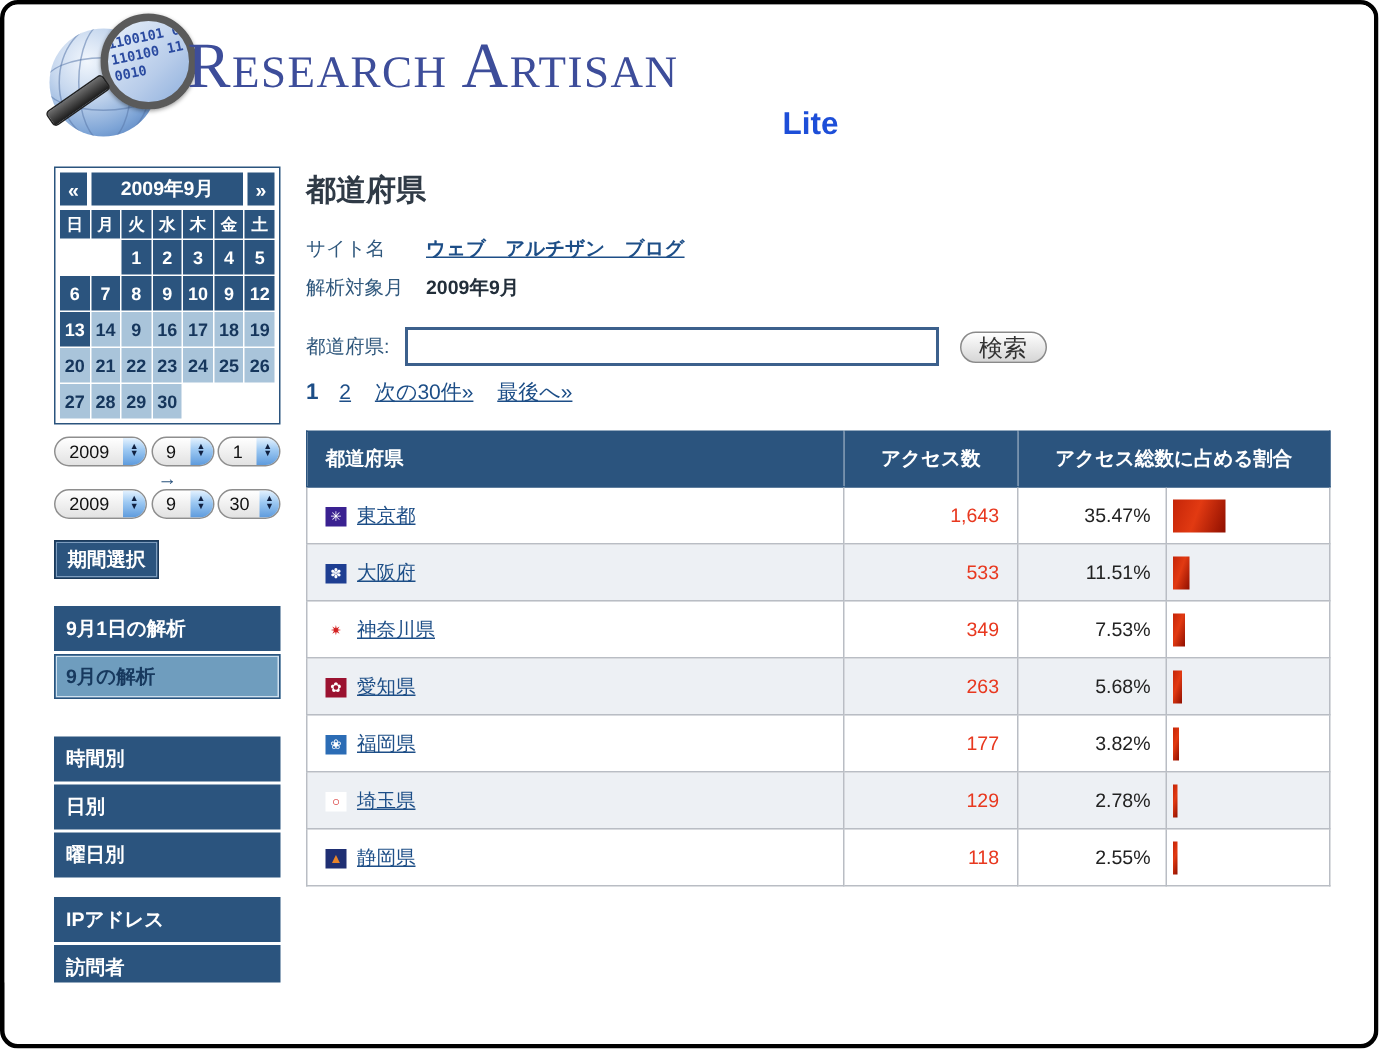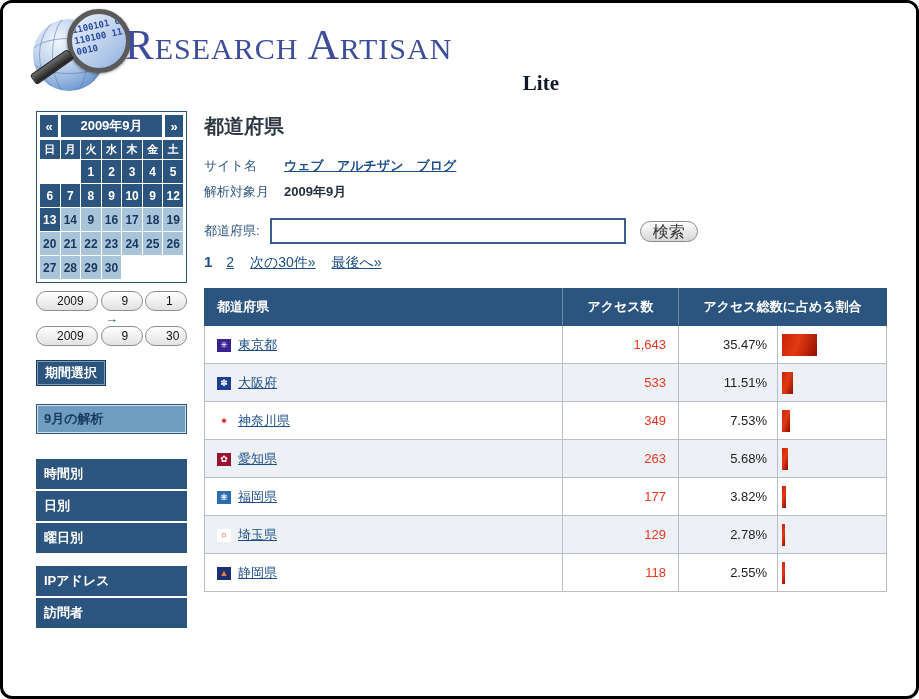--- a/index.html
+++ b/index.html
@@ -16,22 +16,22 @@
   .globe .lon{position:absolute;top:-4px;bottom:-4px;width:46%;left:27%;border:1px solid rgba(90,120,170,.55);border-radius:50%;}
   .lens{position:absolute;left:34px;top:0px;width:54px;height:54px;border-radius:50%;
         border:5px solid #5a5a5a;background:linear-gradient(135deg,#e8f0fa 0%,#b9cdea 60%,#8fb0dd 100%);
         box-shadow:0 1px 3px rgba(0,0,0,.4);overflow:hidden;}
   .lens .binary{position:absolute;left:2px;top:6px;width:52px;font-family:"DejaVu Sans Mono",monospace;
         font-size:9px;font-weight:bold;color:#2a4aa0;line-height:11px;transform:rotate(-12deg);word-break:break-all;}
   .handle{position:absolute;left:-4px;top:52px;width:44px;height:10px;border-radius:3px;
         background:linear-gradient(#6d6d6d,#1c1c1c);transform:rotate(-35deg);border:1px solid #222;}
   .brand-title{position:absolute;left:92px;top:8px;width:438px;font-family:"Liberation Serif","DejaVu Serif",serif;
         font-variant:small-caps;font-size:43px;letter-spacing:1px;color:#3d4d9a;line-height:56px;white-space:nowrap;}
-  .brand-sub{position:absolute;left:92px;top:62px;width:438px;text-align:right;font-family:Liberation Serif, serif;
-        font-weight:bold;font-size:21px;color:#0f172a;padding-right:4px;box-sizing:border-box;}
+  .brand-sub{position:absolute;left:92px;top:62px;width:438px;text-align:right;font-family:Liberation Sans, sans-serif;
+        font-weight:bold;font-size:21px;color:#1d4ed8;padding-right:4px;box-sizing:border-box;}
 
   
   .sidebar{position:absolute;left:33px;top:108px;width:151px;}
   .calendar{border:1px solid #2b547e;background:#fff;padding:3px;box-sizing:border-box;}
   .cal-nav{display:flex;gap:3px;margin-bottom:3px;}
   .cal-nav .nav-btn{width:18px;height:22px;background:#2b547e;color:#fff;font-weight:bold;font-size:13px;
         display:flex;align-items:center;justify-content:center;cursor:default;}
   .cal-nav .nav-month{flex:1;height:22px;background:#2b547e;color:#fff;font-weight:bold;font-size:13px;
         display:flex;align-items:center;justify-content:center;}
   .cal-grid{display:grid;grid-template-columns:repeat(7,1fr);gap:1px;}
@@ -39,21 +39,21 @@
         display:flex;align-items:center;justify-content:center;}
   .cal-day{height:23px;font-size:12px;font-weight:bold;display:flex;align-items:center;justify-content:center;}
   .cal-day.link{background:#2b547e;color:#fff;}
   .cal-day.plain{background:#a9c4da;color:#16365c;}
   .cal-day.empty{background:#fff;}
 
   .range{margin-top:8px;}
   .sel-row{display:flex;justify-content:space-between;}
   .uisel{display:inline-flex;height:20px;border:1px solid #8e8e8e;border-radius:10px;overflow:hidden;
         background:linear-gradient(#ffffff,#e2e2e2);box-sizing:border-box;}
-  .uisel .val{flex:1;display:flex;align-items:center;justify-content:center;font-size:12px;color:#111;padding:0 20px;}
+  .uisel .val{flex:1;display:flex;align-items:center;justify-content:center;font-size:12px;color:#111;padding:0 7px;}
   .uisel .step{width:15px;background:linear-gradient(#e4f2ff 0%,#9cc8f2 45%,#5e9bdd 100%);
         display:flex;flex-direction:column;align-items:center;justify-content:center;font-size:6px;line-height:5px;color:#102040;}
   .range-arrow{text-align:center;color:#2b547e;font-size:13px;font-weight:bold;height:15px;line-height:15px;}
   .range-submit{margin-top:14px;display:inline-block;background:#2b547e;color:#fff;font-size:13px;font-weight:bold;
         padding:3px 8px;border:1px solid #1c3a5a;box-shadow:inset 0 0 0 1px #7d9cbd;cursor:default;}
 
   .menu{margin-top:18px;}
   .menu-group{margin-top:0;}
   .menu-group + .menu-group{margin-top:25px;}
   .menu-group + .menu-group + .menu-group{margin-top:13px;}
@@ -197,20 +197,21 @@
             <span class="uisel" style="width: 42px;">
               <span class="val">30</span>
               <span class="step">▲<br>▼</span>
             </span>
           </div>
         <button class="range-submit" style="border-style:solid;">期間選択</button>
       </div>
 
       <div class="menu">
           <div class="menu-group">
+            <div class="menu-item">9月1日の解析</div>
             <div class="menu-item selected">9月の解析</div>
           </div>
           <div class="menu-group">
             <div class="menu-item">時間別</div>
             <div class="menu-item">日別</div>
             <div class="menu-item">曜日別</div>
           </div>
           <div class="menu-group">
             <div class="menu-item">IPアドレス</div>
             <div class="menu-item">訪問者</div>

